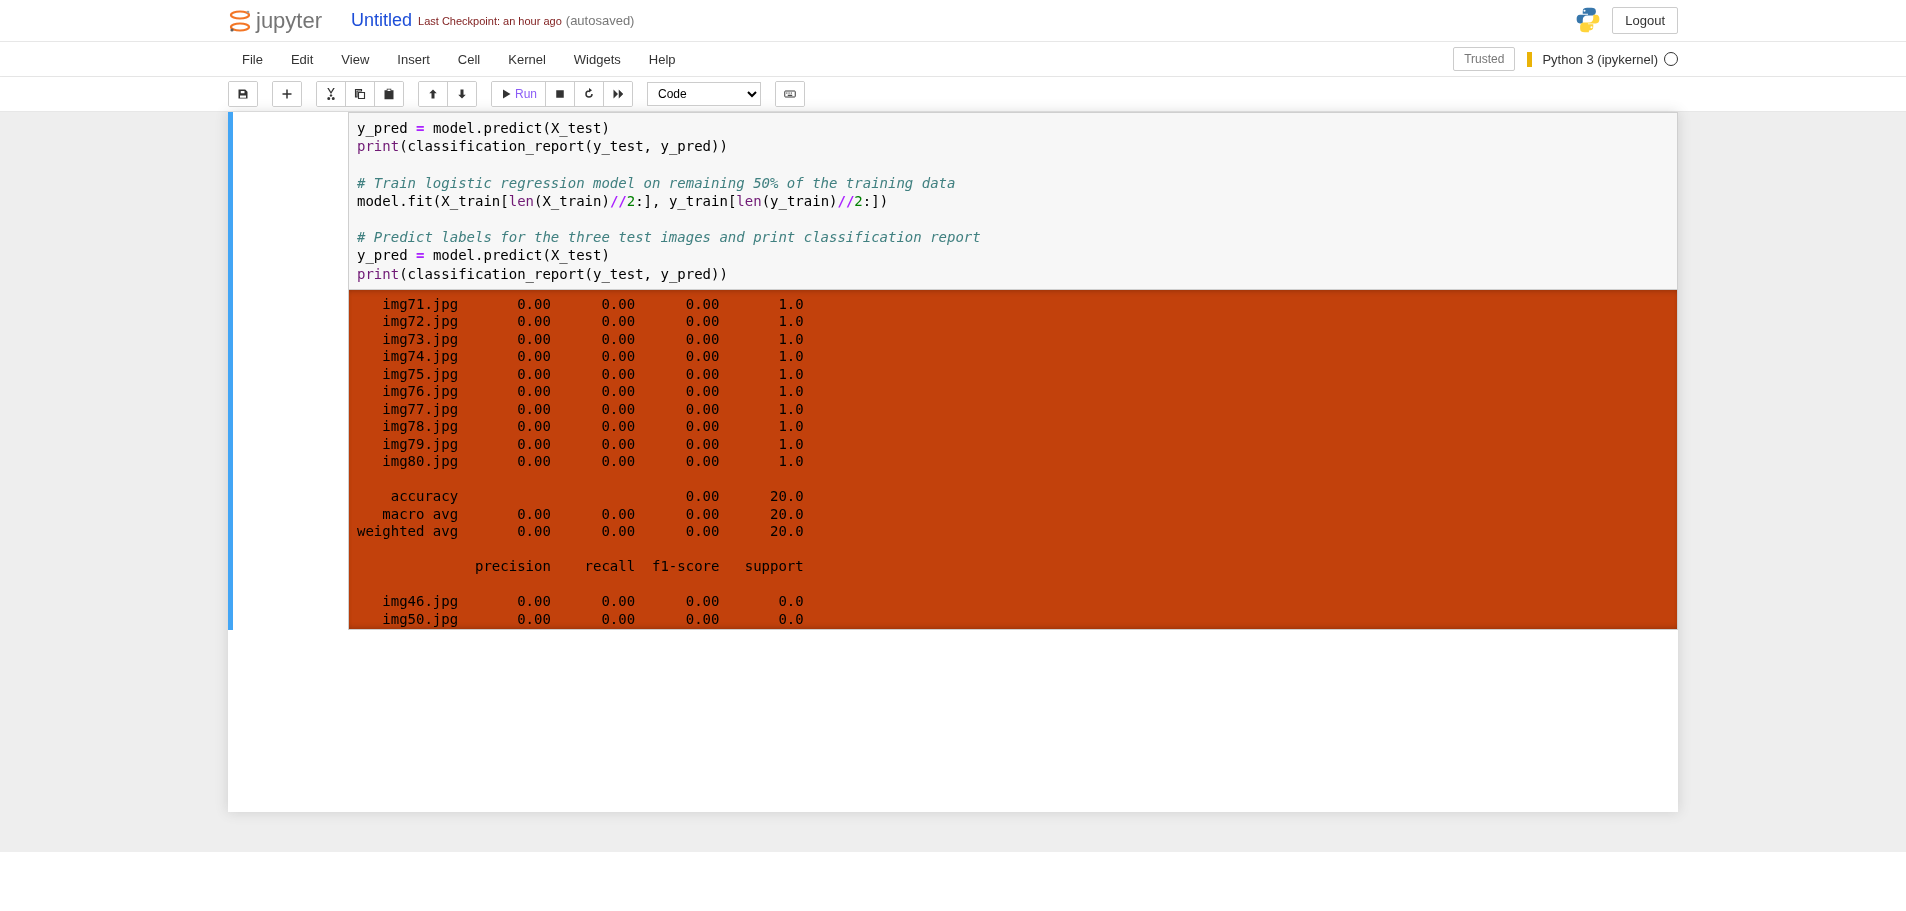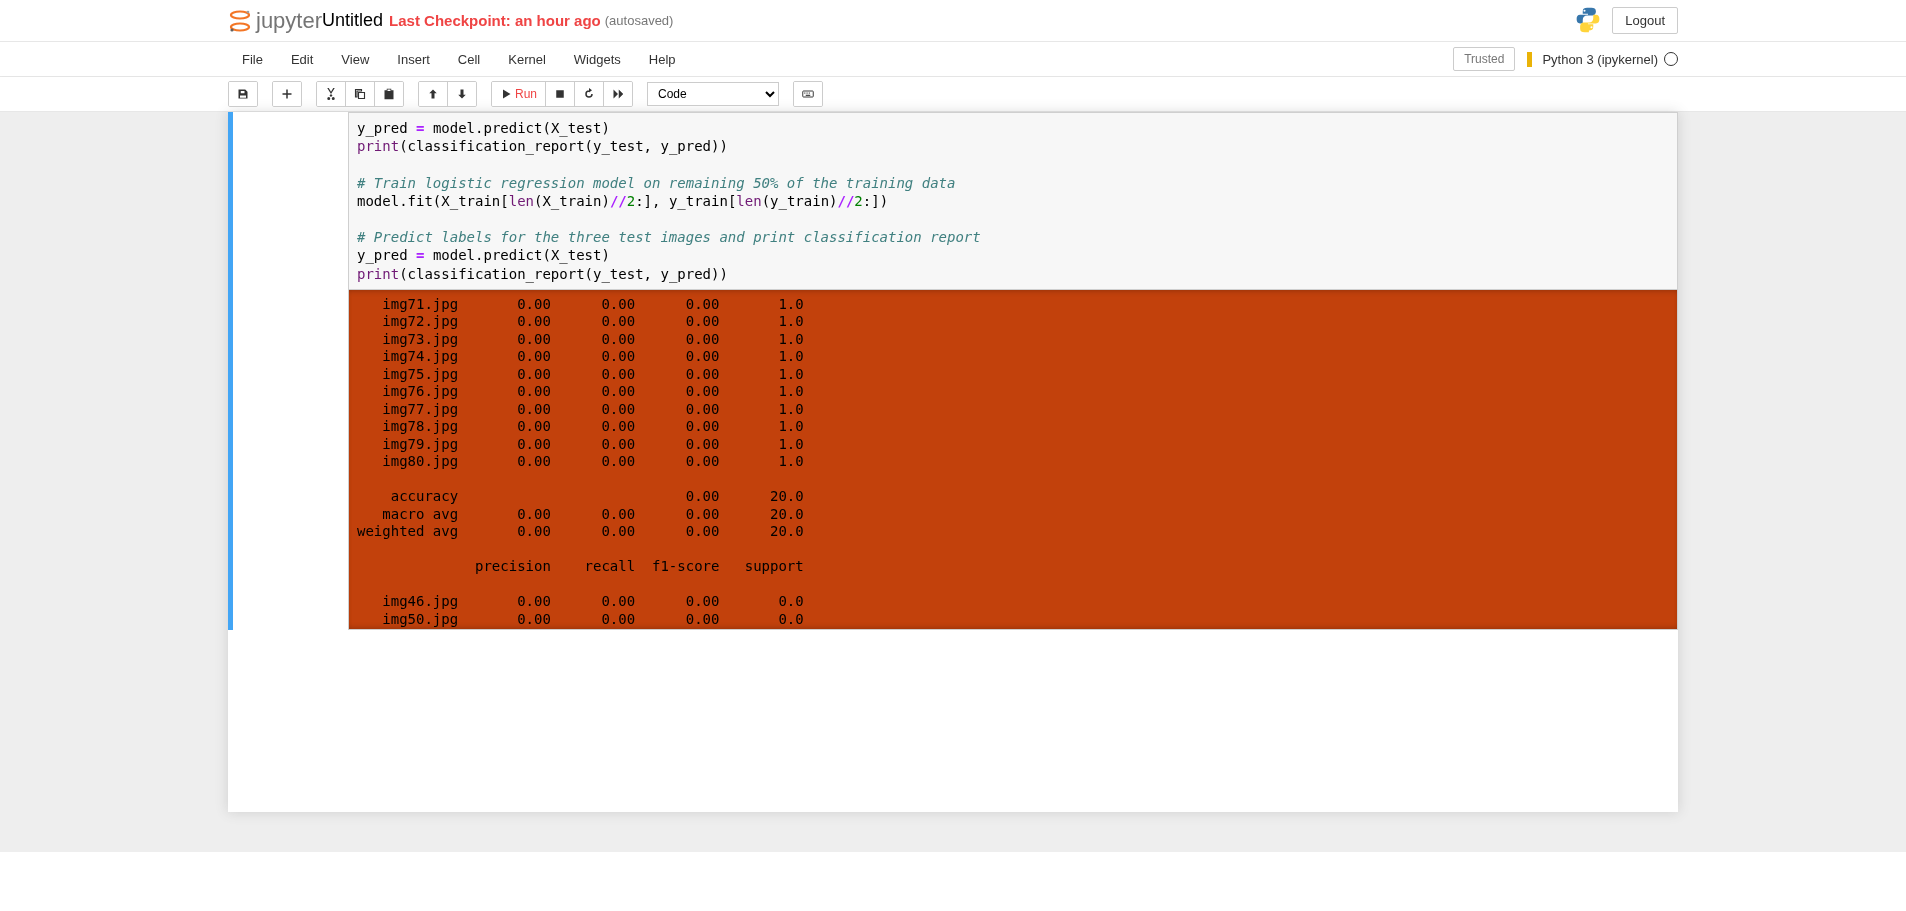--- a/index.html
+++ b/index.html
@@ -3,44 +3,44 @@
   <meta charset="utf-8">
   <style>
     * { box-sizing: border-box; margin: 0; padding: 0; }
     body { font-family: "Helvetica Neue", Helvetica, Arial, sans-serif; font-size: 13px; background: #fff; color: #000; }
     
     
     .header { display: flex; align-items: center; padding: 5px 15px; border-bottom: 1px solid #e7e7e7; }
     .header-inner { width: 100%; max-width: 1480px; margin: 0 auto; display: flex; align-items: center; padding: 0 15px; }
     .jupyter-logo { display: flex; align-items: center; font-size: 22px; color: #757575; font-weight: 400; }
     .jupyter-logo svg { margin-right: 4px; }
-    .notebook-name { font-size: 18px; color: #000000; margin-left: 0; font-weight: 400; }
-    .checkpoint { color: #ef4444; font-size: 15px; margin-left: 6px; font-weight: bold; }
+    .notebook-name { font-size: 18px; color: #1d4ed8; margin-left: 29px; font-weight: 400; }
+    .checkpoint { color: #7f1d1d; font-size: 11px; margin-left: 6px; }
     .autosave { color: #777; font-size: 13px; margin-left: 4px; }
     .header-right { margin-left: auto; display: flex; align-items: center; gap: 10px; }
     .python-logo { width: 28px; height: 28px; }
     .logout-btn { border: 1px solid #ccc; background: #fff; padding: 5px 12px; border-radius: 2px; cursor: pointer; color: #333; font-size: 13px; }
 
     
     .menubar-container { border-bottom: 1px solid #e7e7e7; }
     .menubar { max-width: 1480px; margin: 0 auto; display: flex; align-items: center; padding: 0 15px; height: 34px; }
     .menu-item { padding: 8px 14px; color: #333; cursor: pointer; font-size: 13px; }
     .menubar-right { margin-left: auto; display: flex; align-items: center; gap: 12px; }
     .trusted { border: 1px solid #ccc; padding: 4px 10px; border-radius: 2px; color: #777; font-size: 12px; }
     .kernel-name { color: #333; font-size: 13px; border-left: 5px solid #eab308; padding-left: 10px; display: flex; align-items: center; }
     .kernel-indicator { width: 14px; height: 14px; border: 1.5px solid #333; border-radius: 50%; margin-left: 6px; }
 
     
     .toolbar-container { border-bottom: 1px solid #e7e7e7; box-shadow: 0 1px 3px rgba(0,0,0,0.05); }
     .toolbar { max-width: 1480px; margin: 0 auto; display: flex; align-items: center; padding: 4px 15px; gap: 4px; }
     .tb-group { display: flex; border: 1px solid #ccc; border-radius: 2px; overflow: hidden; }
-    .tb-btn { border: none; background: #fff; padding: 4px 8px; cursor: pointer; border-right: 1px solid #ccc; display: flex; align-items: center; gap: 3px; font-size: 12px; color: #ef4444; min-width: 28px; justify-content: center; height: 24px; }
+    .tb-btn { border: none; background: #fff; padding: 4px 8px; cursor: pointer; border-right: 1px solid #ccc; display: flex; align-items: center; gap: 3px; font-size: 12px; color: #8b5cf6; min-width: 28px; justify-content: center; height: 24px; }
     .tb-btn:last-child { border-right: none; }
     .tb-sep { width: 6px; }
-    .cell-type-select { border: 1px solid #ccc; padding: 3px 6px; font-size: 12px; background: #fff; width: 132px; height: 24px; }
+    .cell-type-select { border: 1px solid #ccc; padding: 3px 6px; font-size: 12px; background: #fff; width: 114px; height: 24px; }
     .icon { width: 12px; height: 12px; display: inline-block; }
 
     
     .notebook-container { max-width: 1480px; margin: 0 auto; padding: 0 15px; }
     .notebook { background: #fff; box-shadow: 0 0 12px rgba(87,87,87,0.2); min-height: 700px; padding: 0; margin-top: 0; }
     .cell { display: flex; padding: 0; }
     .cell.running { }
     .prompt { width: 115px; flex-shrink: 0; text-align: right; padding: 6px 8px 6px 6px; font-family: monospace; font-size: 14px; color: #303F9F; }
     .prompt.in { color: #303F9F; }
     .cell-body { flex: 1; min-width: 0; }

